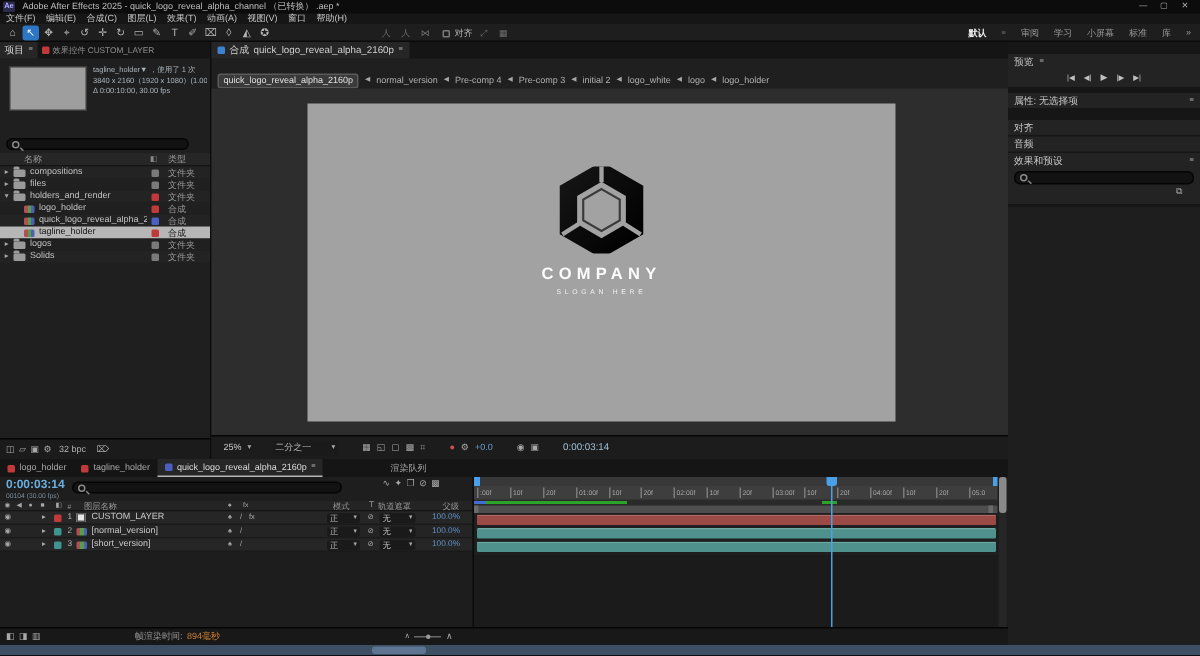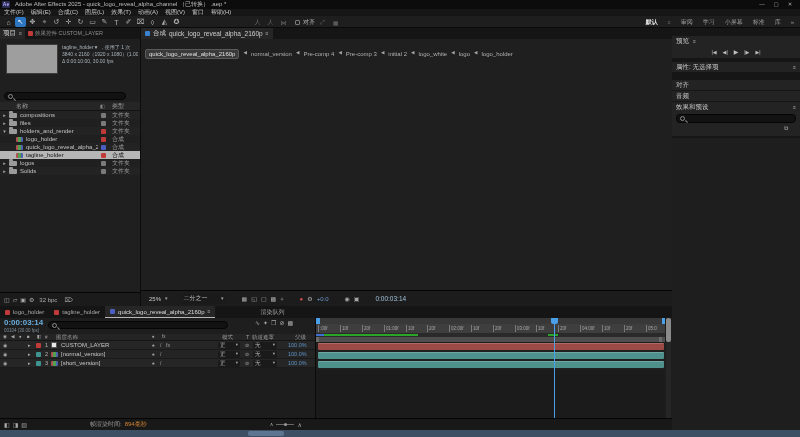--- a/index.html
+++ b/index.html
@@ -203,20 +203,39 @@
       <span class="t6" style="color:#b0b0b0;">Pre-comp 3</span>
       <span class="ic t45">◀</span>
       <span class="t6" style="color:#b0b0b0;">initial 2</span>
       <span class="ic t45">◀</span>
       <span class="t6" style="color:#b0b0b0;">logo_white</span>
       <span class="ic t45">◀</span>
       <span class="t6" style="color:#b0b0b0;">logo</span>
       <span class="ic t45">◀</span>
       <span class="t6" style="color:#b0b0b0;">logo_holder</span>
     </div>
+    <div class="a" style="left:0;top:31px;width:531px;height:231px;background:#2d2d2d;overflow:hidden;">
+      <div class="a" style="left:64px;top:10px;width:392px;height:212px;background:#a2a2a2;display:flex;flex-direction:column;align-items:center;justify-content:flex-start;">
+        <svg width="58" height="58" viewBox="0 0 100 100" style="margin-top:42px;">
+          <defs>
+            <linearGradient id="hexg" x1="0" y1="0" x2="1" y2="1">
+              <stop offset="0" stop-color="#151515"></stop>
+              <stop offset="1" stop-color="#000000"></stop>
+            </linearGradient>
+          </defs>
+          <polygon points="50,6 88,28 88,72 50,94 12,72 12,28" fill="none" stroke="url(#hexg)" stroke-width="20"></polygon>
+          <polygon points="50,26 71,38 71,62 50,74 29,62 29,38" fill="none" stroke="#3a3a3a" stroke-width="2.5"></polygon>
+          <line x1="50" y1="-4" x2="50" y2="18" stroke="#a2a2a2" stroke-width="5"></line>
+          <line x1="95" y1="78" x2="76" y2="66" stroke="#a2a2a2" stroke-width="5"></line>
+          <line x1="5" y1="78" x2="24" y2="66" stroke="#a2a2a2" stroke-width="5"></line>
+        </svg>
+        <div style="margin-top:8px;font-size:11px;font-weight:bold;letter-spacing:3.5px;color:#fdfdfd;">COMPANY</div>
+        <div style="margin-top:3px;font-size:4.5px;letter-spacing:2.5px;color:#f0f0f0;">SLOGAN HERE</div>
+      </div>
+    </div>
     <div class="a f" style="left:0;top:262px;width:531px;height:16px;background:#1c1c1c;border-top:1px solid #050505;gap:4px;padding-left:8px;">
       <span class="t6" style="color:#c8c8c8;">25%</span>
       <span class="ic t5">▾</span>
       <span style="width:6px;"></span>
       <span class="ddl t6" style="height:10px;min-width:44px;gap:3px;">
         <span>二分之一</span>
         <span class="ic t5">▾</span>
       </span>
       <span style="width:8px;"></span>
       <span class="ic t6">▦</span>

